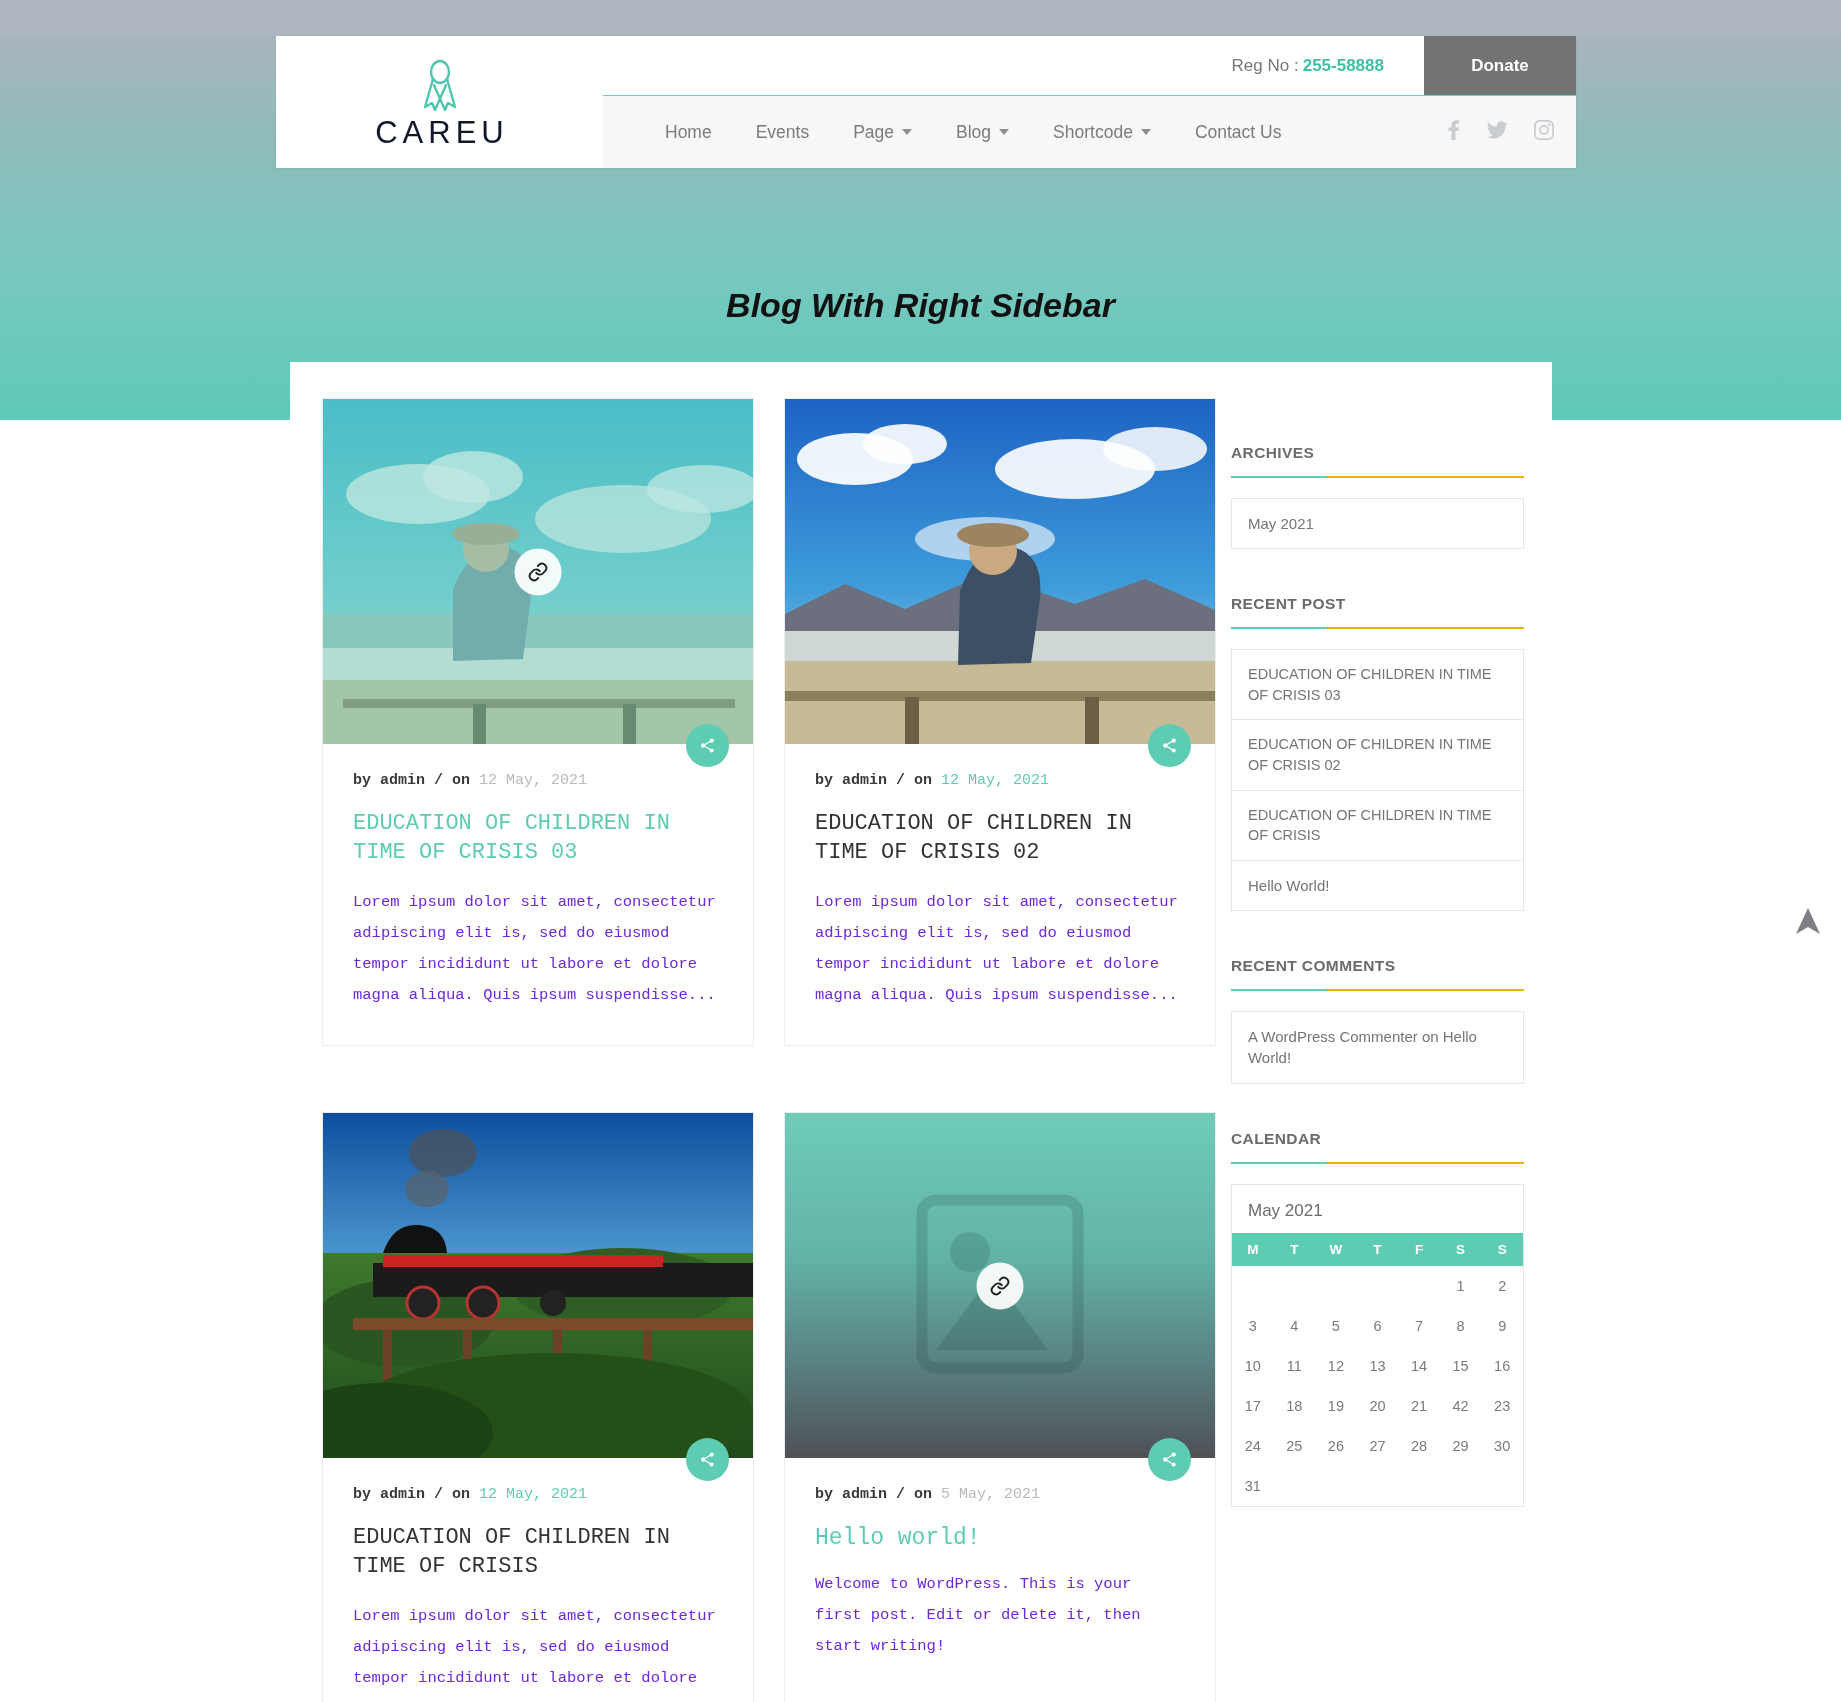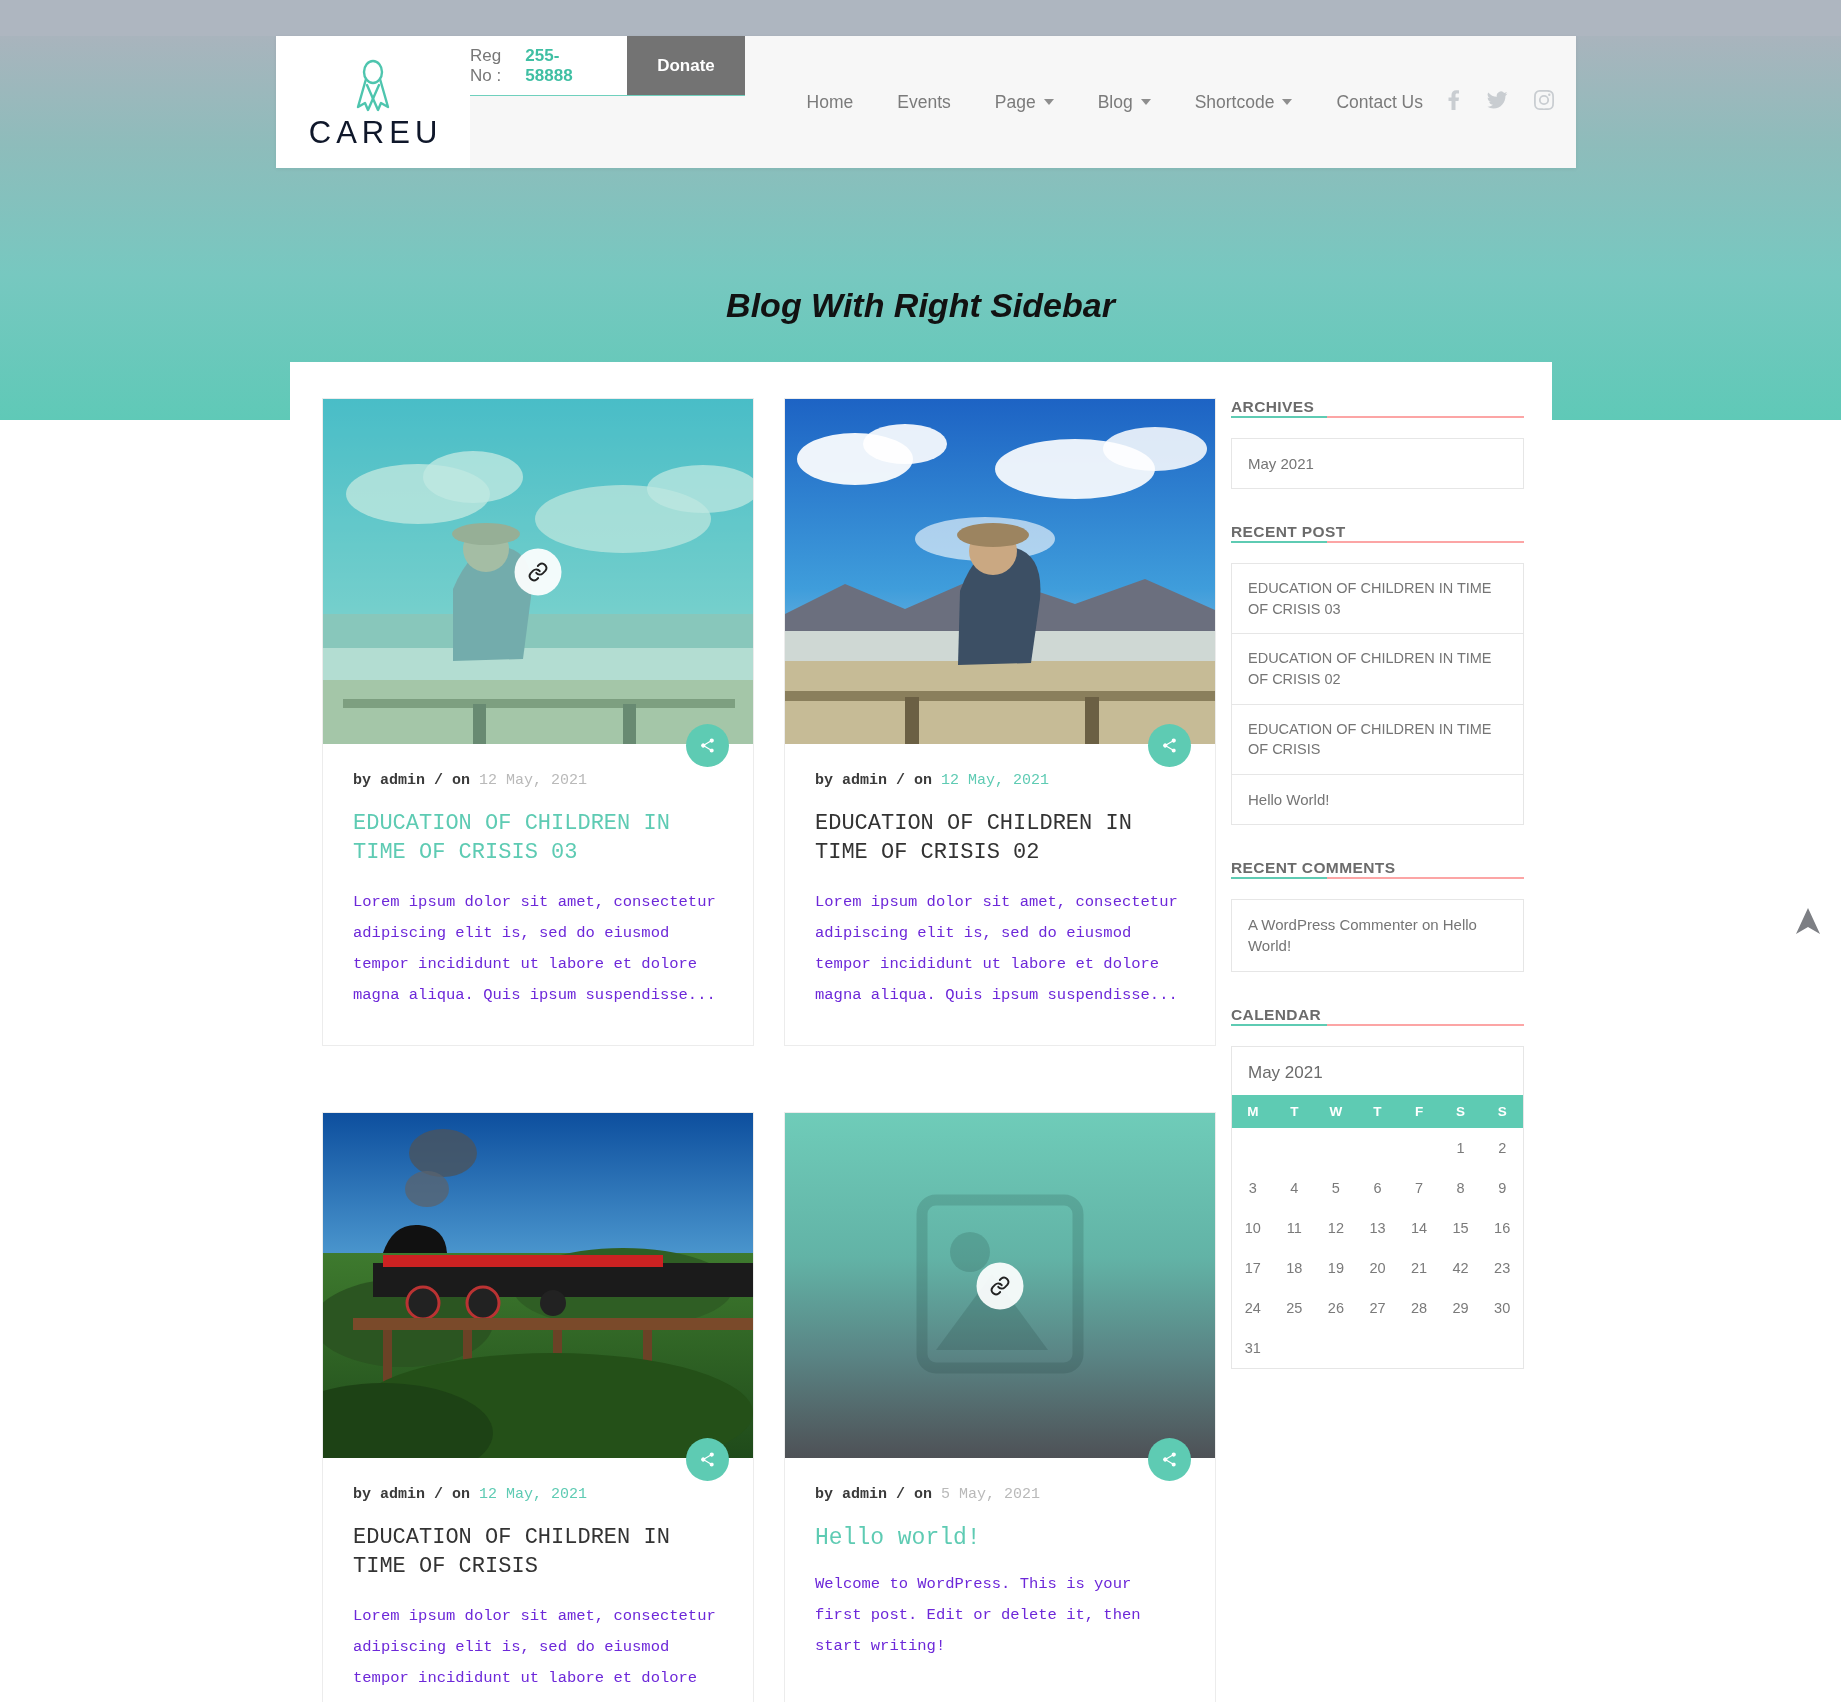--- a/index.html
+++ b/index.html
@@ -50,21 +50,21 @@
     padding-top: 6px;
   }
   .brand-icon { width: 54px; height: 56px; }
   .brand-name {
     color: #0f172a;
     font-size: 31px;
     letter-spacing: 5px;
     font-weight: 400;
     padding-left: 5px;
   }
-  .header-right { flex: 1; display: flex; }
+  .header-right { flex: 1; display: flex; flex-direction: column; }
   .topbar {
     height: 60px;
     background: #fff;
     border-bottom: 1px solid #6fd0bd;
     display: flex;
     align-items: stretch;
     justify-content: flex-end;
   }
   .reg {
     display: flex; align-items: center;
@@ -202,22 +202,24 @@
 
   
   .sidebar { width: 322px; padding: 0 28px 0 0; margin-left: 4px; }
   .widget { margin-bottom: 34px; }
   .widget-title {
     font-size: 15.5px;
     font-weight: 700;
     letter-spacing: 0.4px;
     color: #6b6b6b;
     text-transform: uppercase;
-    border-bottom: 2px solid #fca5a5;
+    padding-bottom: 14px;
+    border-bottom: 2px solid #eab308;
     position: relative;
+    margin-top: 46px;
   }
   .widget-title::after {
     content: "";
     position: absolute;
     left: 0; bottom: -2px;
     width: 96px; height: 2px;
     background: #5ecbb3;
   }
   .widget-list { list-style: none; margin-top: 20px; border: 1px solid #e6e6e6; }
   .widget-list li {

